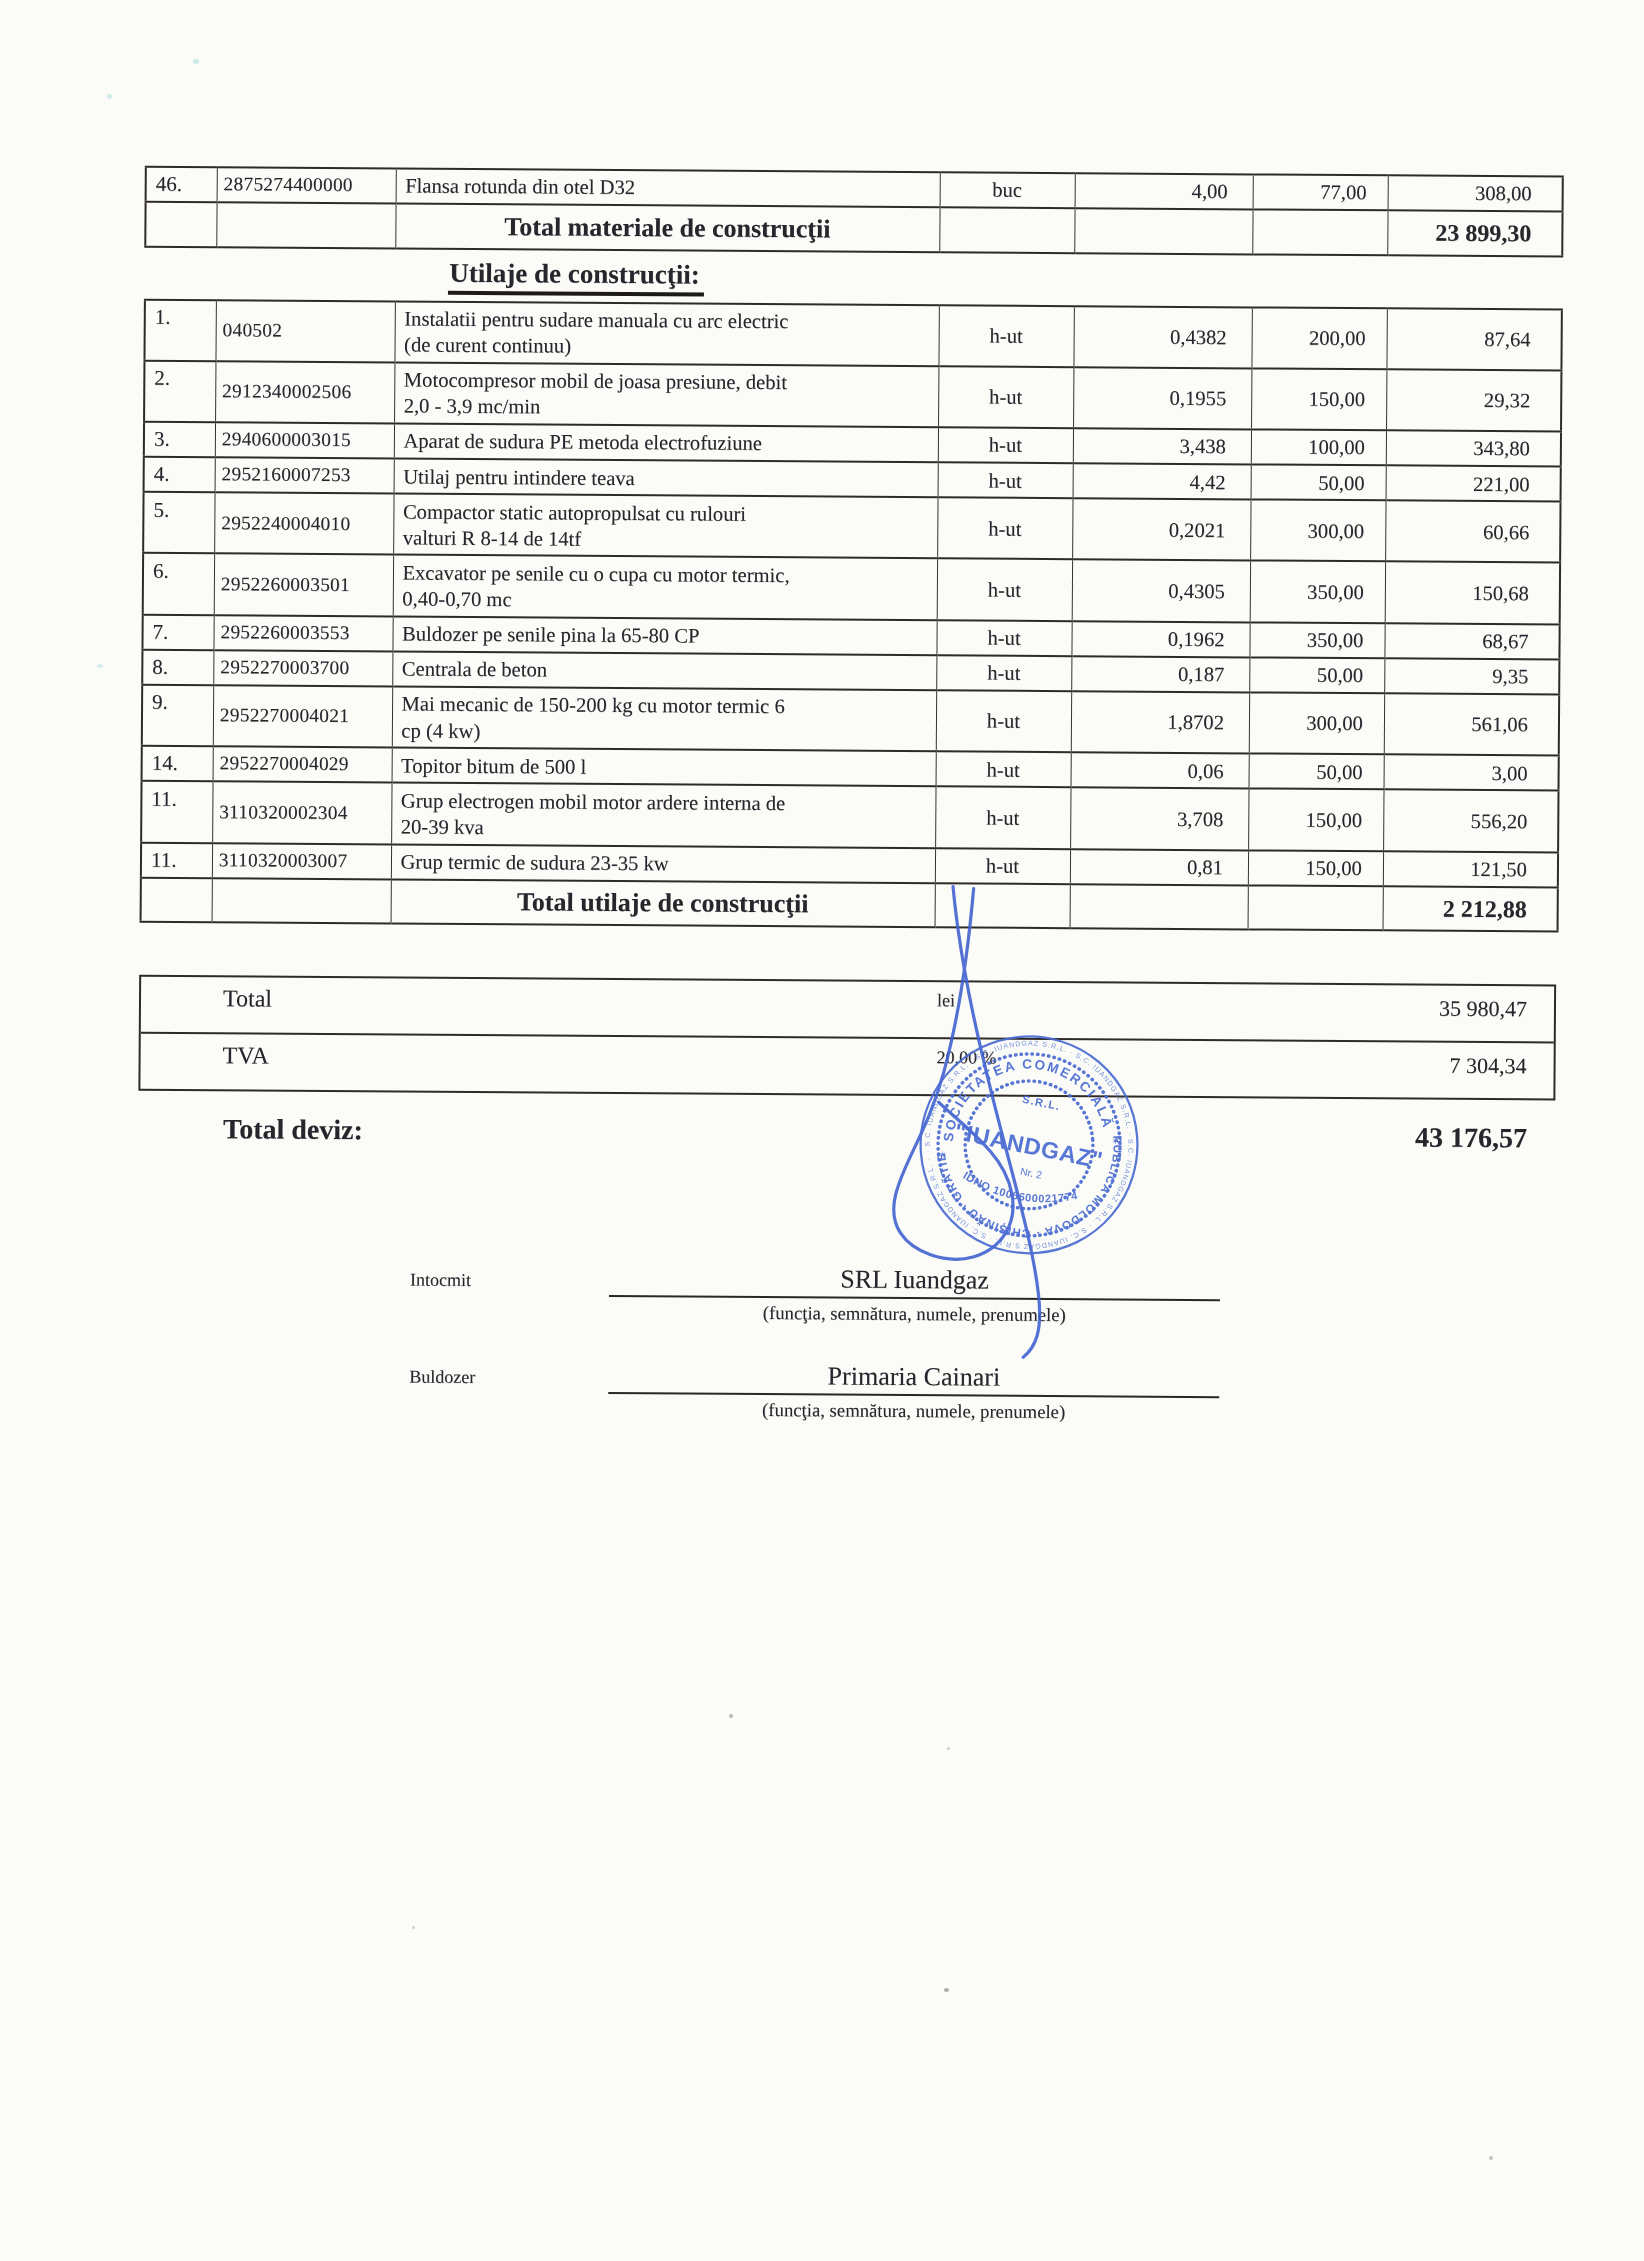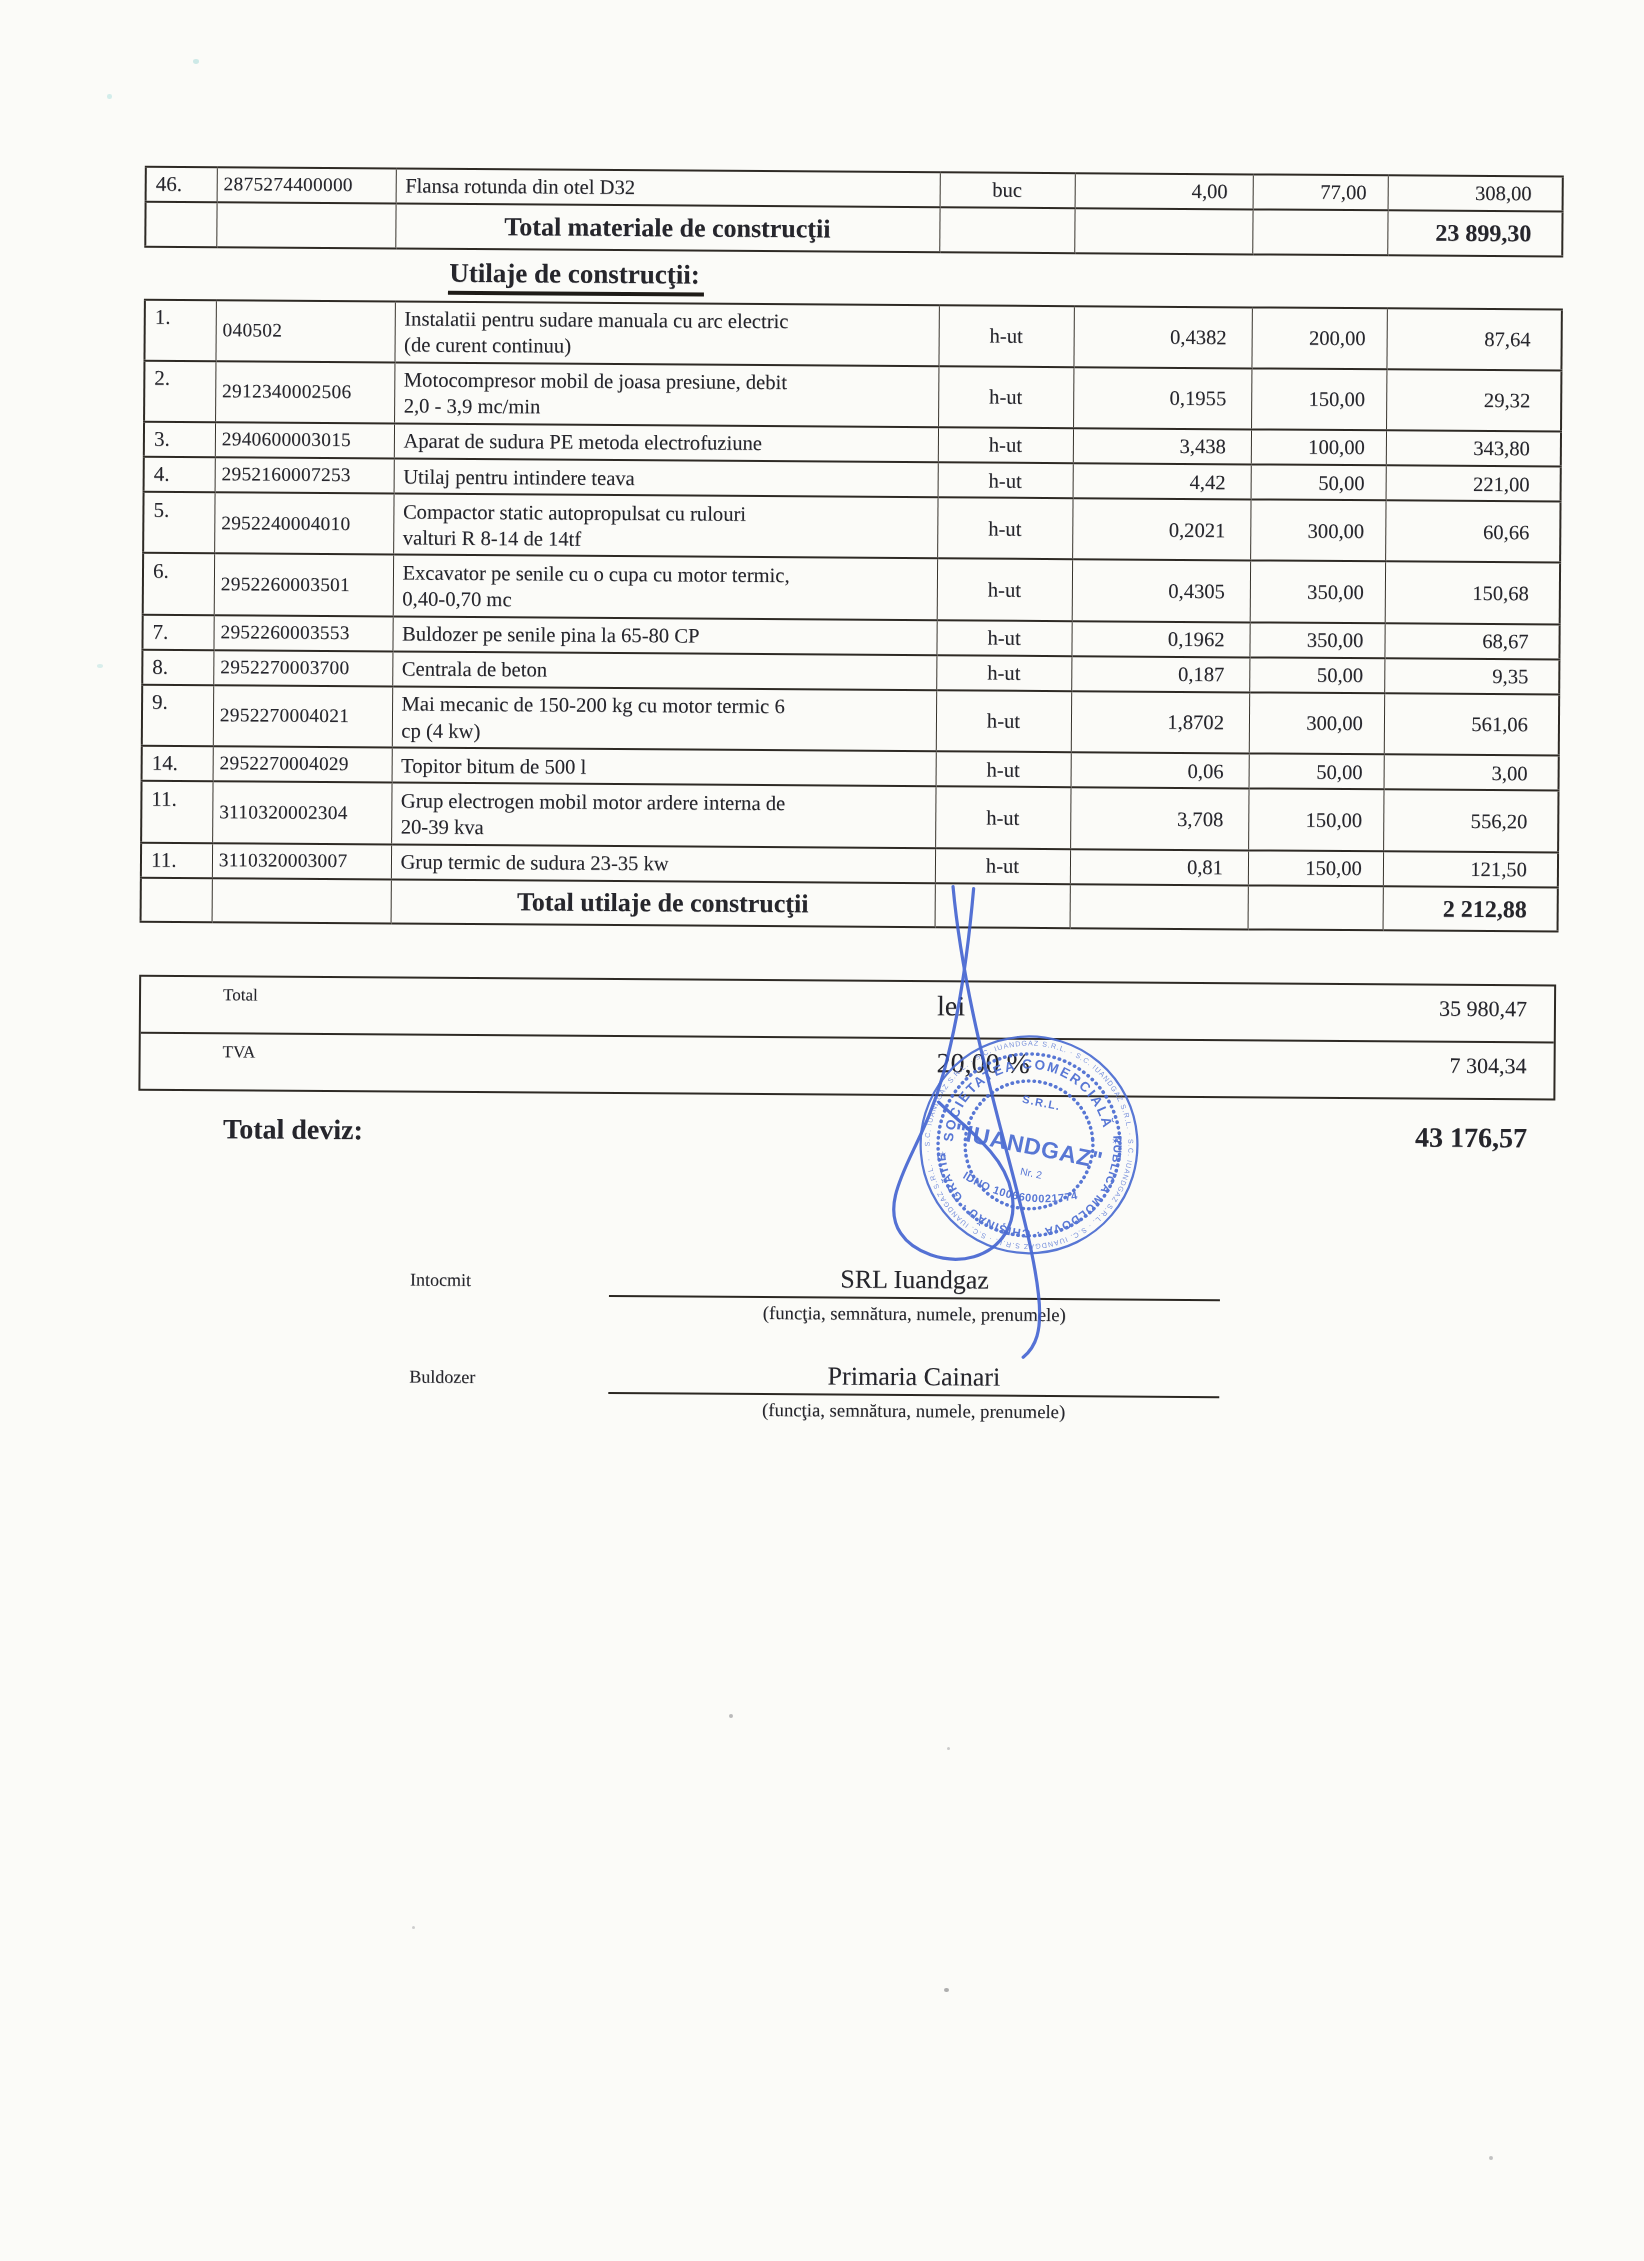--- a/index.html
+++ b/index.html
@@ -30,22 +30,22 @@
   td.total-label { text-align:center; font-weight:bold; font-size:26px; }
   td.total-value { font-weight:bold; font-size:24px; }
 
   .section-heading { margin:8.4px 0 5.8px 304px; }
   .section-heading span { display:inline-block; font-weight:bold; font-size:27px;
     border-bottom:4.5px solid #1e1b17; padding:0 3.9px 1.9px 1.3px; }
 
   .summary-box { margin-top:52px; border:2.3px solid #2e2a25; }
   .summary-row { position:relative; height:55px; }
   .summary-row + .summary-row { border-top:2.3px solid #2e2a25; }
-  .s-label { position:absolute; left:82px; top:7.7px; font-size:17px; }
-  .s-mid   { position:absolute; left:796px; top:7.7px; font-size:28px; }
+  .s-label { position:absolute; left:82px; top:7.7px; font-size:24px; }
+  .s-mid   { position:absolute; left:796px; top:7.7px; font-size:18px; }
   .s-value { position:absolute; right:27px; bottom:19px; font-size:22px; }
 
   .grand-total { position:relative; margin-top:22px; height:40px; }
   .gt-label { position:absolute; left:85px; font-weight:bold; font-size:28px; }
   .gt-value { position:absolute; right:28px; font-weight:bold; font-size:28px; }
 
   .sig-block { margin-top:106px; }
   .sig-row { position:relative; height:97px; }
   .sig-label { position:absolute; left:273px; top:9px; font-size:18px; }
   .sig-field { position:absolute; left:472px; width:611px; text-align:center; }

